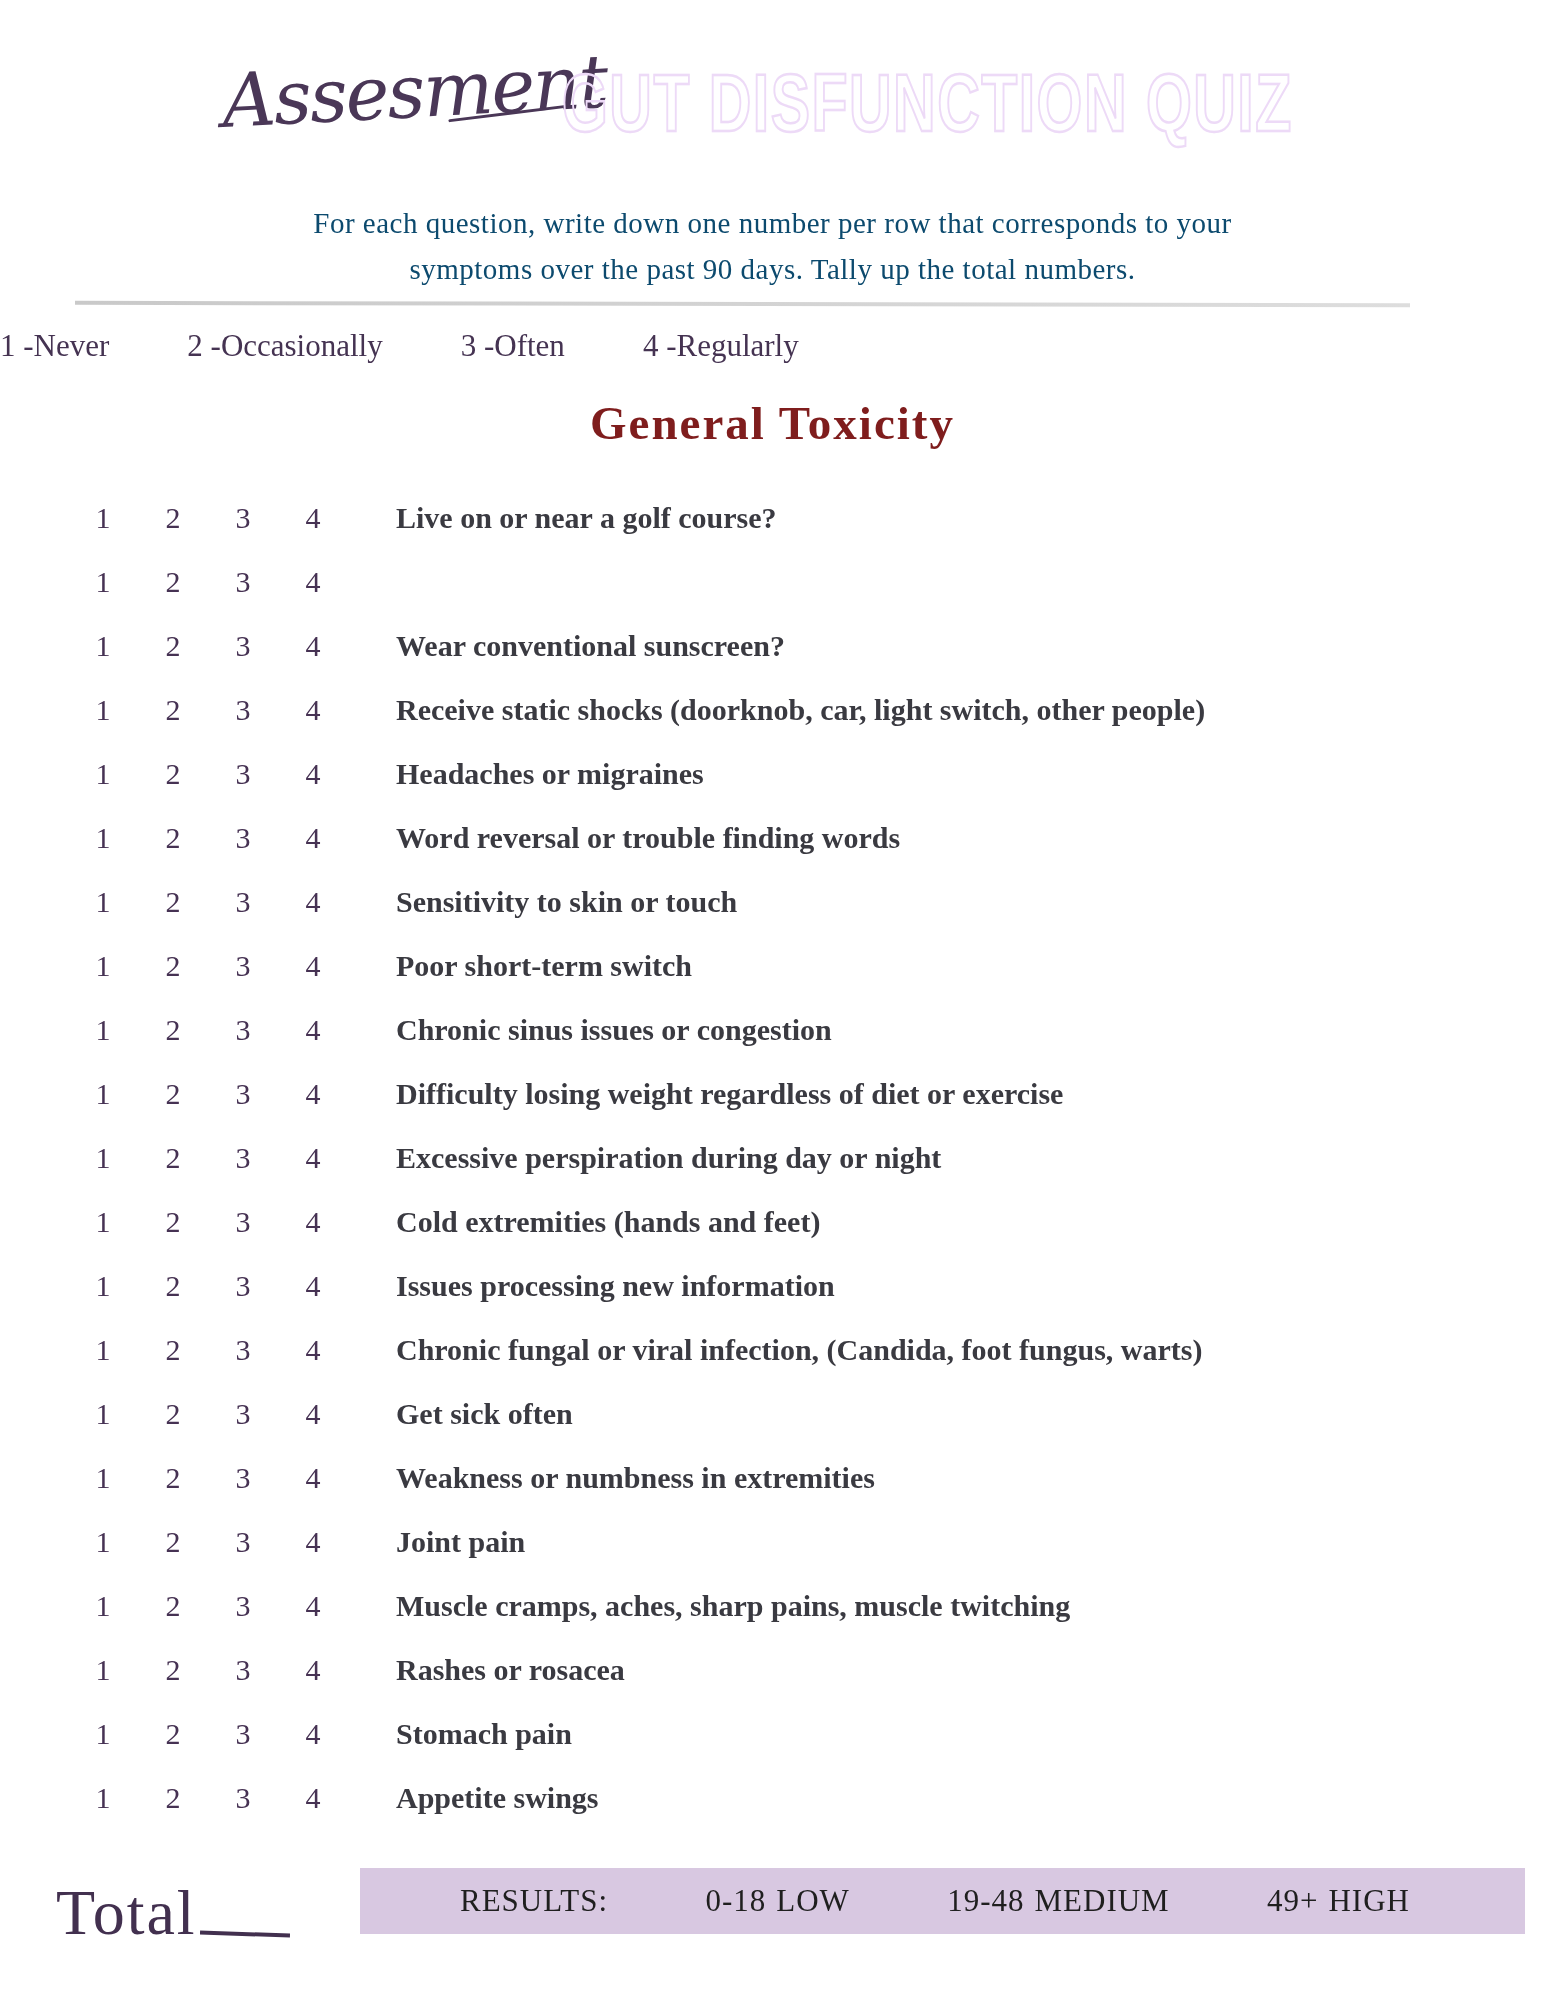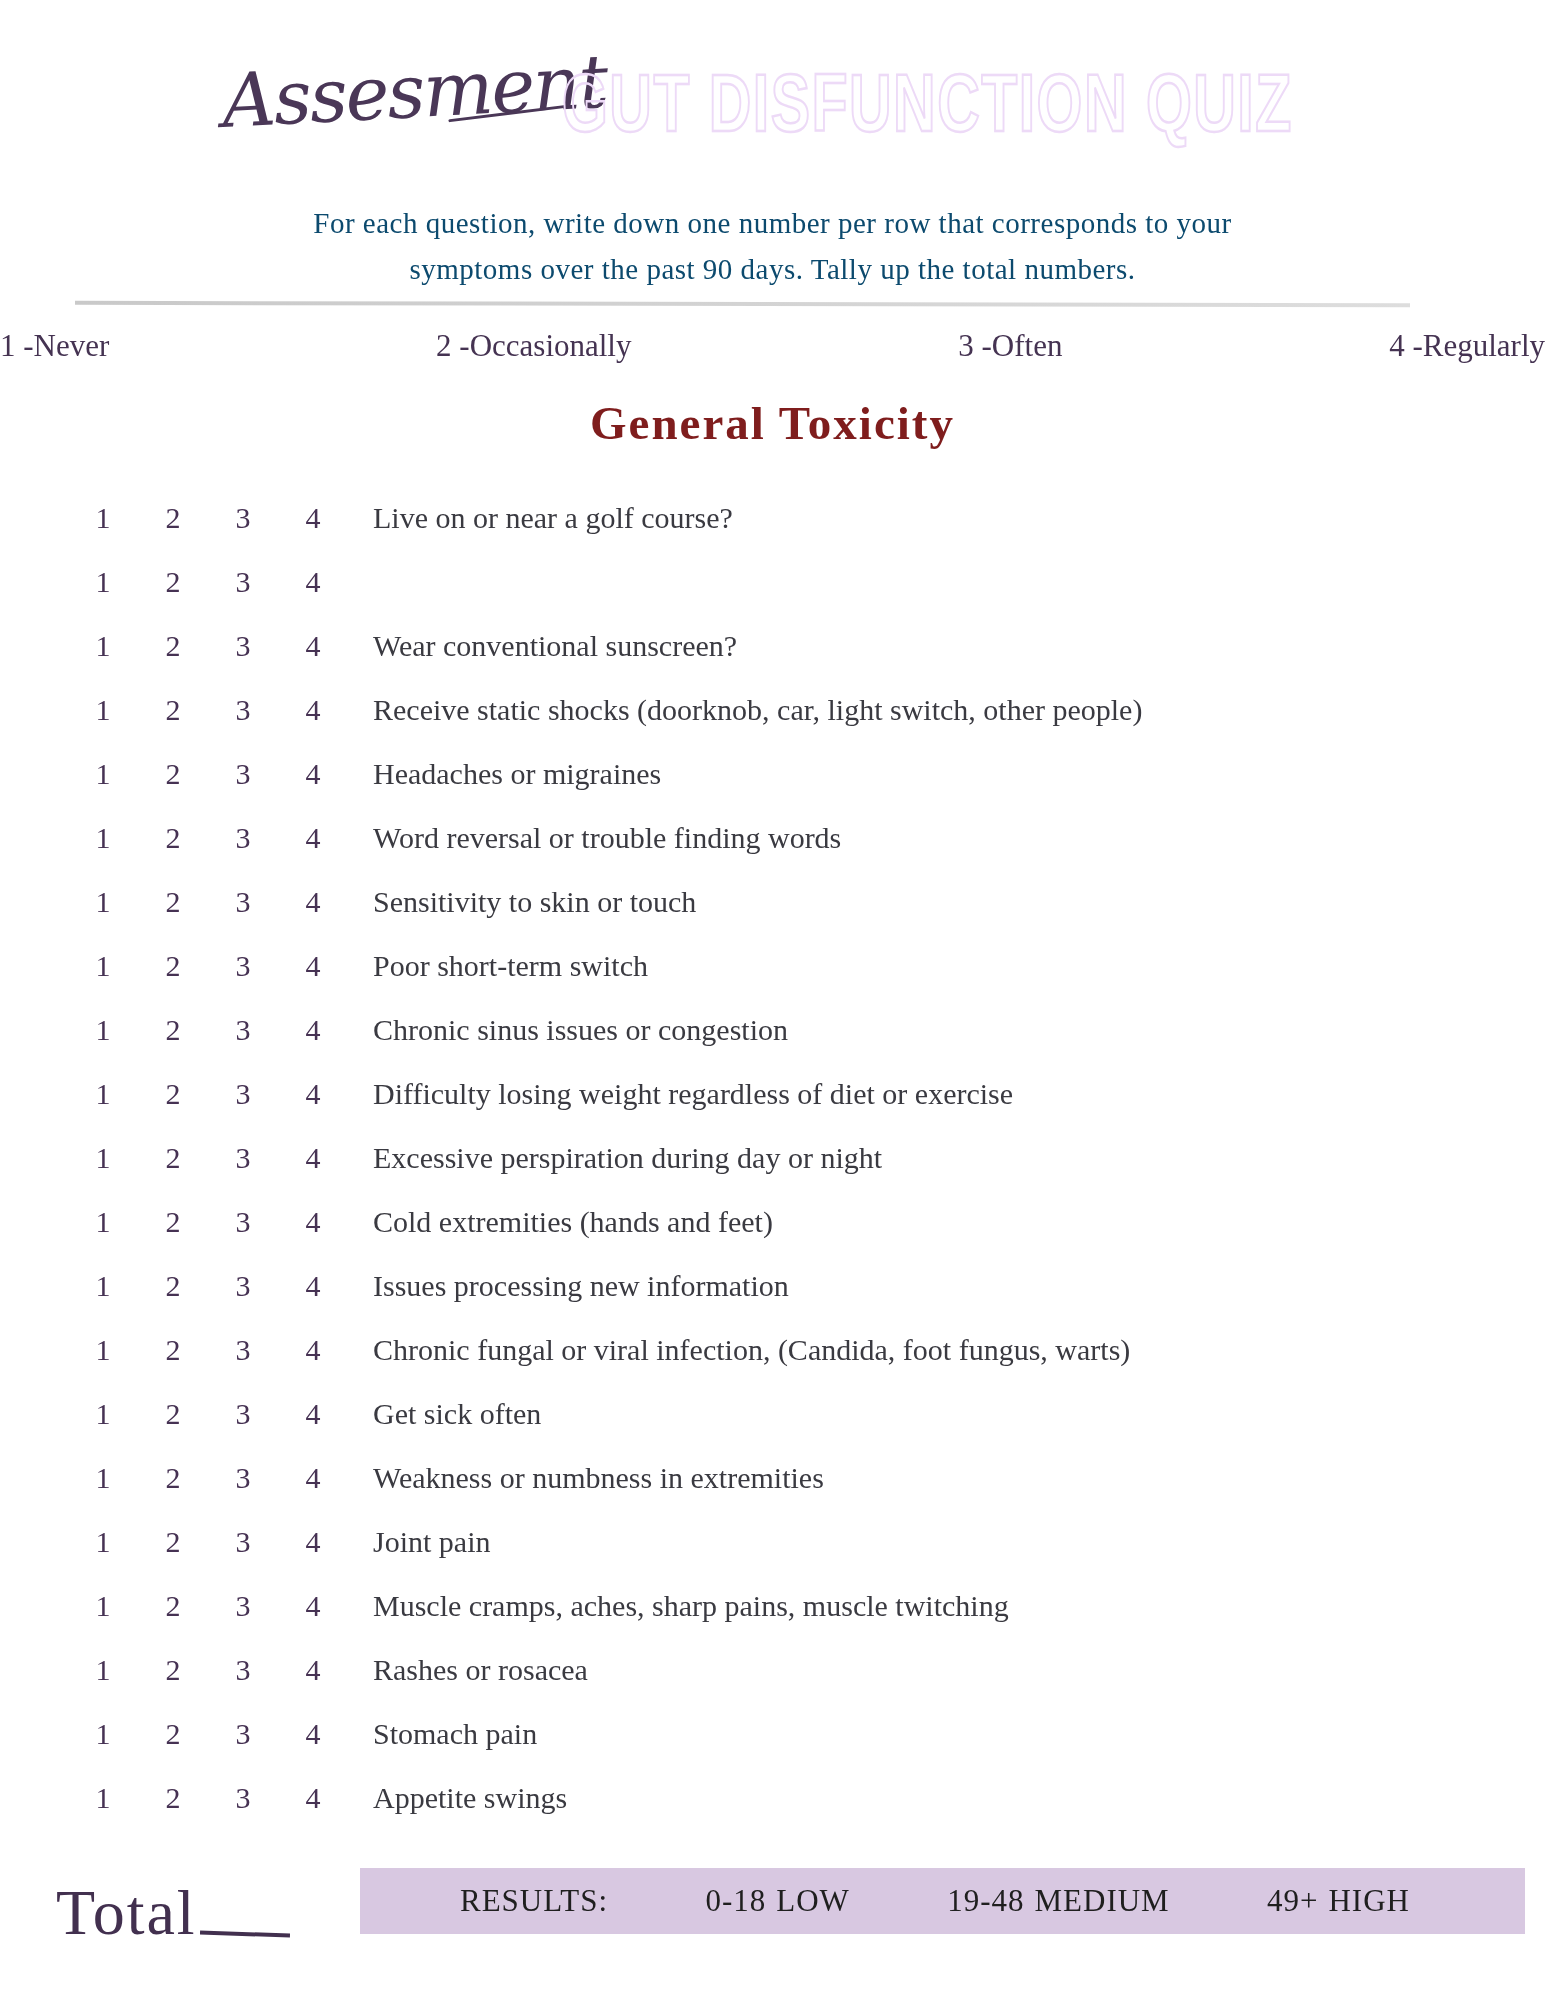--- a/index.html
+++ b/index.html
@@ -31,39 +31,39 @@
     font-size:29px;line-height:46px;color:#0c4a6e;letter-spacing:0.5px;
   }
   .divider{
     position:absolute;top:302px;left:75px;width:1335px;height:4px;
     background:linear-gradient(to right,#c9c9c9,#dddddd);
     transform:rotate(0.1deg);
   }
   
   .scale-row{
     position:absolute;top:328px;left:0;right:0;
-    display:flex;justify-content:space-between;gap:78px;
+    display:flex;justify-content:flex-start;gap:78px;
     font-size:31px;color:#453352;
   }
   
   .section-title{
     position:absolute;top:396px;left:0;right:0;text-align:center;
     font-size:47px;font-weight:bold;color:#7f1d1d;letter-spacing:2px;
   }
   
   .questions{position:absolute;top:486px;left:0;right:0;}
   .q-row{
     height:64px;display:flex;align-items:center;padding-left:68px;
   }
   .q-row .num{
     width:70px;text-align:center;font-size:30px;color:#463253;
     flex:0 0 auto;
   }
   .q-row .q-text{
-    margin-left:25px;font-size:30px;color:#3a3a41;white-space:nowrap;
+    margin-left:48px;font-size:30px;color:#3a3a41;white-space:nowrap;font-weight:bold;
   }
   
   .total-label{
     position:absolute;left:56px;top:1876px;font-size:64px;color:#42304f;
     letter-spacing:2px;
   }
   .total-line{
     position:absolute;left:200px;top:1932px;width:90px;height:4px;
     background:#42304f;transform:rotate(2deg);
   }

